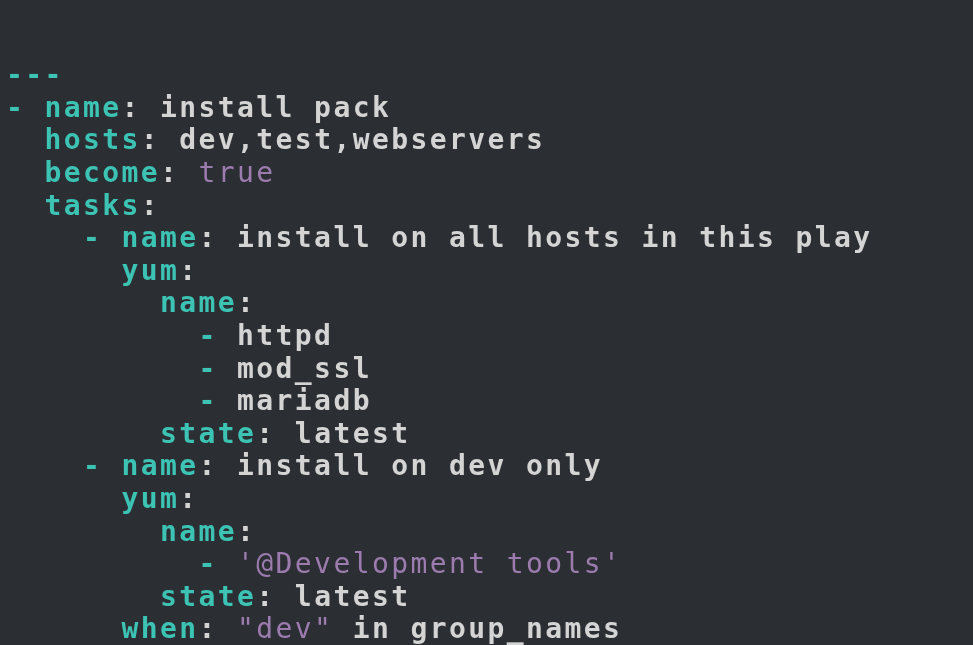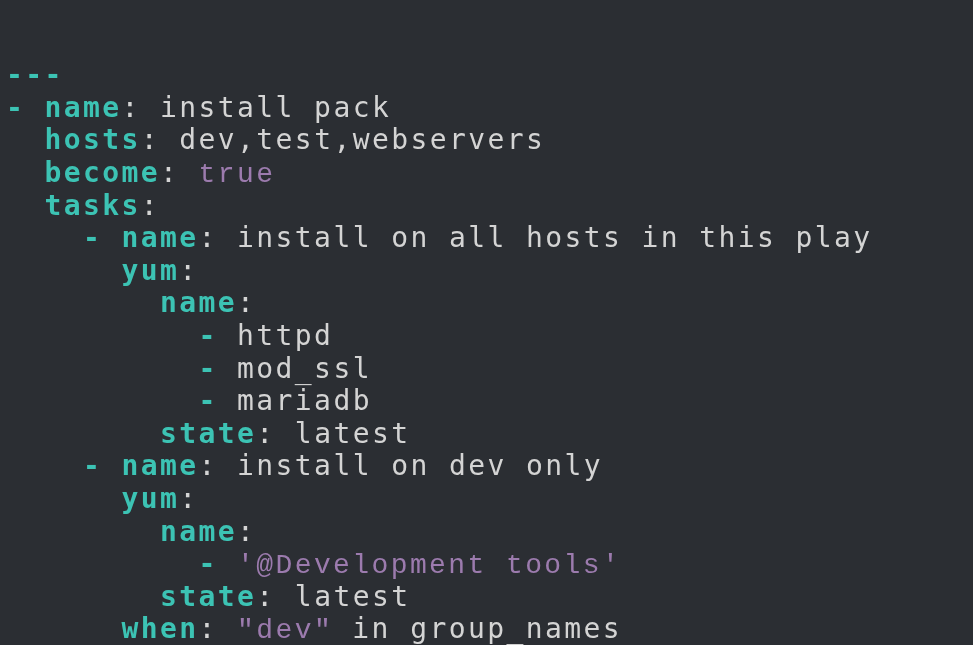--- a/index.html
+++ b/index.html
@@ -19,22 +19,22 @@
     letter-spacing: 2.4px;
     line-height: 32.6px;
     white-space: pre;
     padding: 0 0 0 6px;
     margin-top: -6px;
   }
   .line {
     height: 32.6px;
   }
   .seg-key   { color: var(--c-key,   #3cc3b4); font-weight: bold; }
-  .seg-text  { color: var(--c-text,  #d4d4d4); font-weight: normal; }
-  .seg-str   { color: var(--c-str,   #9c7bae); font-weight: normal; font-family: Liberation Mono, monospace; }
+  .seg-text  { color: var(--c-text,  #d4d4d4); font-weight: bold; }
+  .seg-str   { color: var(--c-str,   #9c7bae); font-weight: normal; }
 </style>
 </head>
 <body>
 
 <div id="editor">
   <div id="code-lines"><div class="line"><span class="seg-key">---</span></div><div class="line"><span class="seg-key">- name</span><span class="seg-text">: install pack</span></div><div class="line"><span class="seg-key">  hosts</span><span class="seg-text">: dev,test,webservers</span></div><div class="line"><span class="seg-key">  become</span><span class="seg-text">: </span><span class="seg-str">true</span></div><div class="line"><span class="seg-key">  tasks</span><span class="seg-text">:</span></div><div class="line"><span class="seg-key">    - name</span><span class="seg-text">: install on all hosts in this play</span></div><div class="line"><span class="seg-key">      yum</span><span class="seg-text">:</span></div><div class="line"><span class="seg-key">        name</span><span class="seg-text">:</span></div><div class="line"><span class="seg-key">          - </span><span class="seg-text">httpd</span></div><div class="line"><span class="seg-key">          - </span><span class="seg-text">mod_ssl</span></div><div class="line"><span class="seg-key">          - </span><span class="seg-text">mariadb</span></div><div class="line"><span class="seg-key">        state</span><span class="seg-text">: latest</span></div><div class="line"><span class="seg-key">    - name</span><span class="seg-text">: install on dev only</span></div><div class="line"><span class="seg-key">      yum</span><span class="seg-text">:</span></div><div class="line"><span class="seg-key">        name</span><span class="seg-text">:</span></div><div class="line"><span class="seg-key">          - </span><span class="seg-str">'@Development tools'</span></div><div class="line"><span class="seg-key">        state</span><span class="seg-text">: latest</span></div><div class="line"><span class="seg-key">      when</span><span class="seg-text">: </span><span class="seg-str">"dev"</span><span class="seg-text"> in group_names</span></div></div>
   
 </div>
 
 </body></html>

